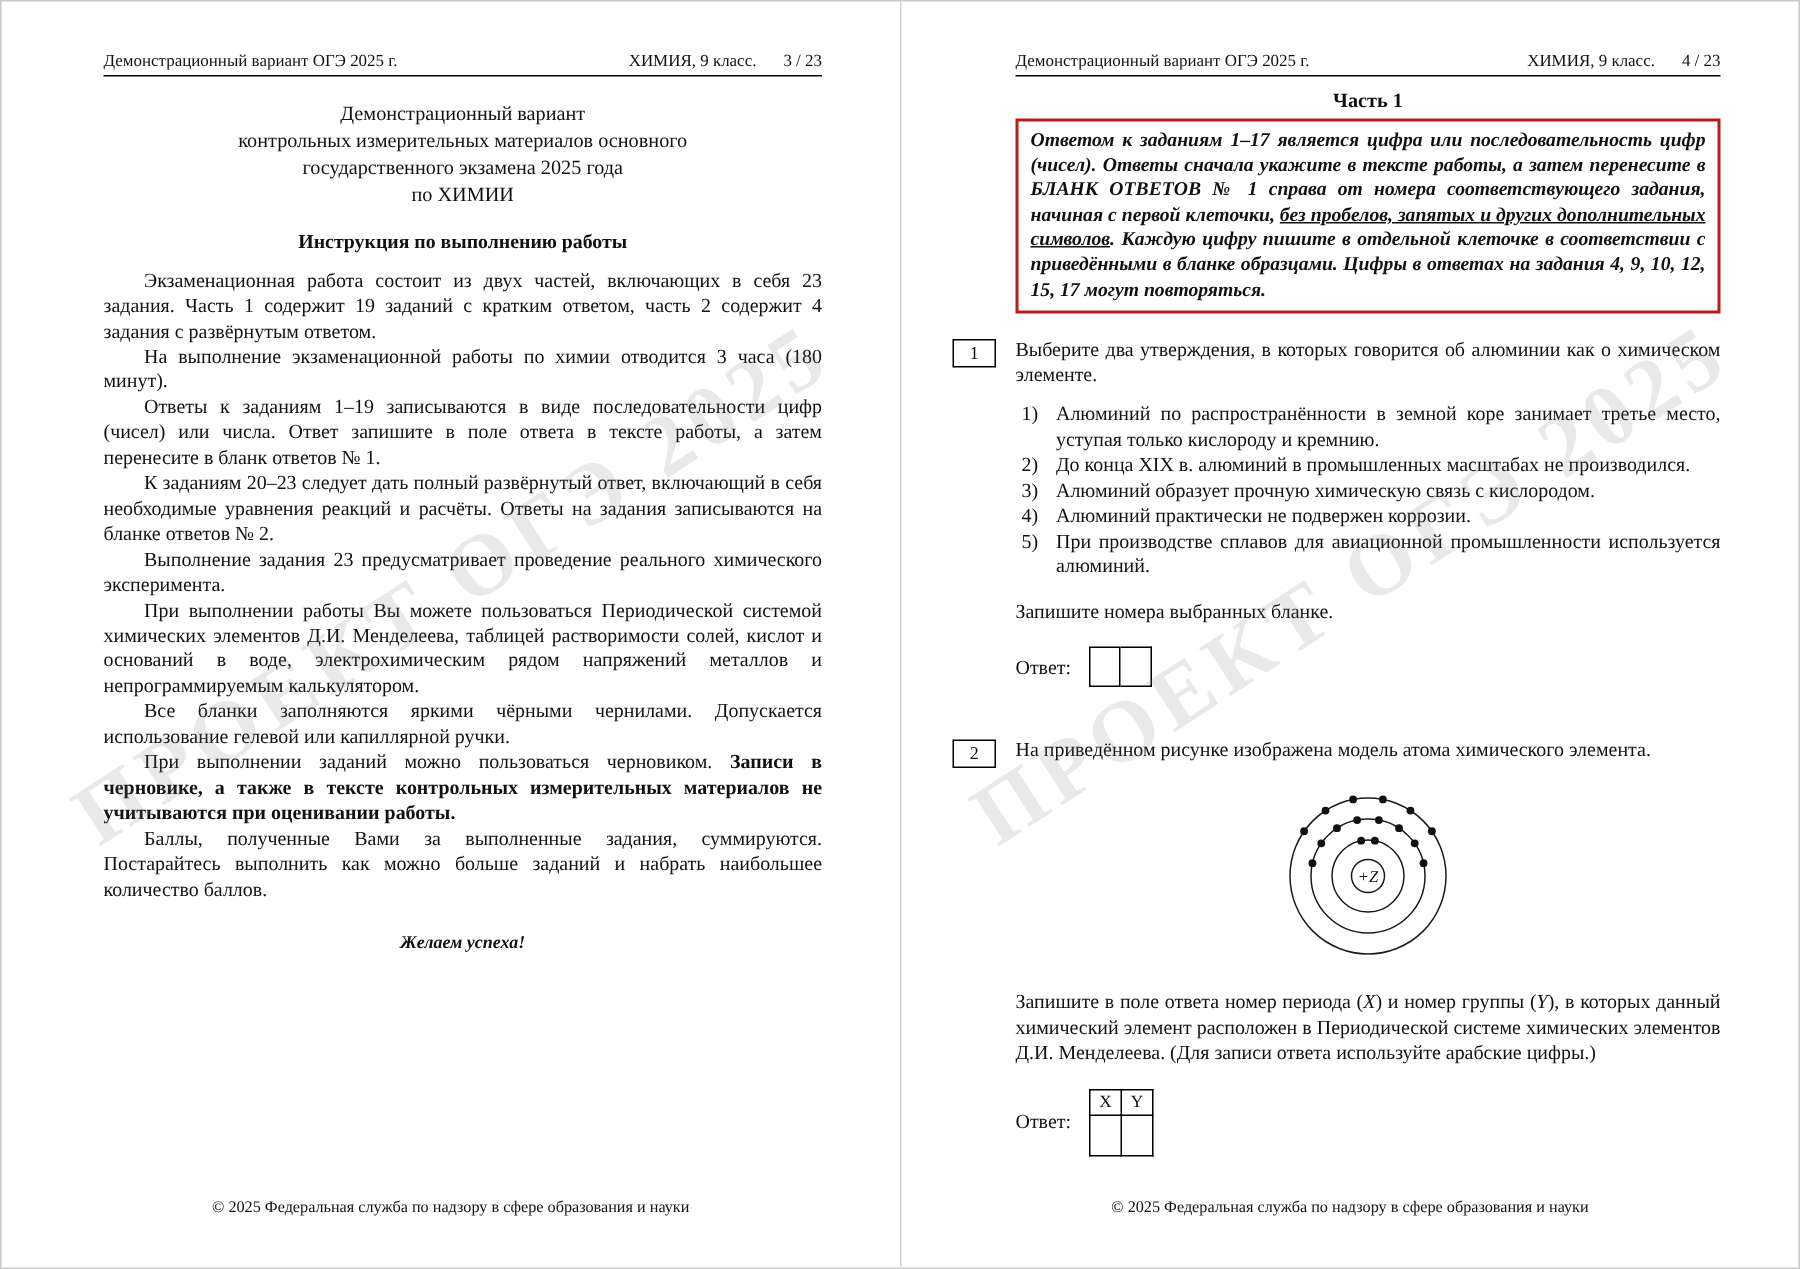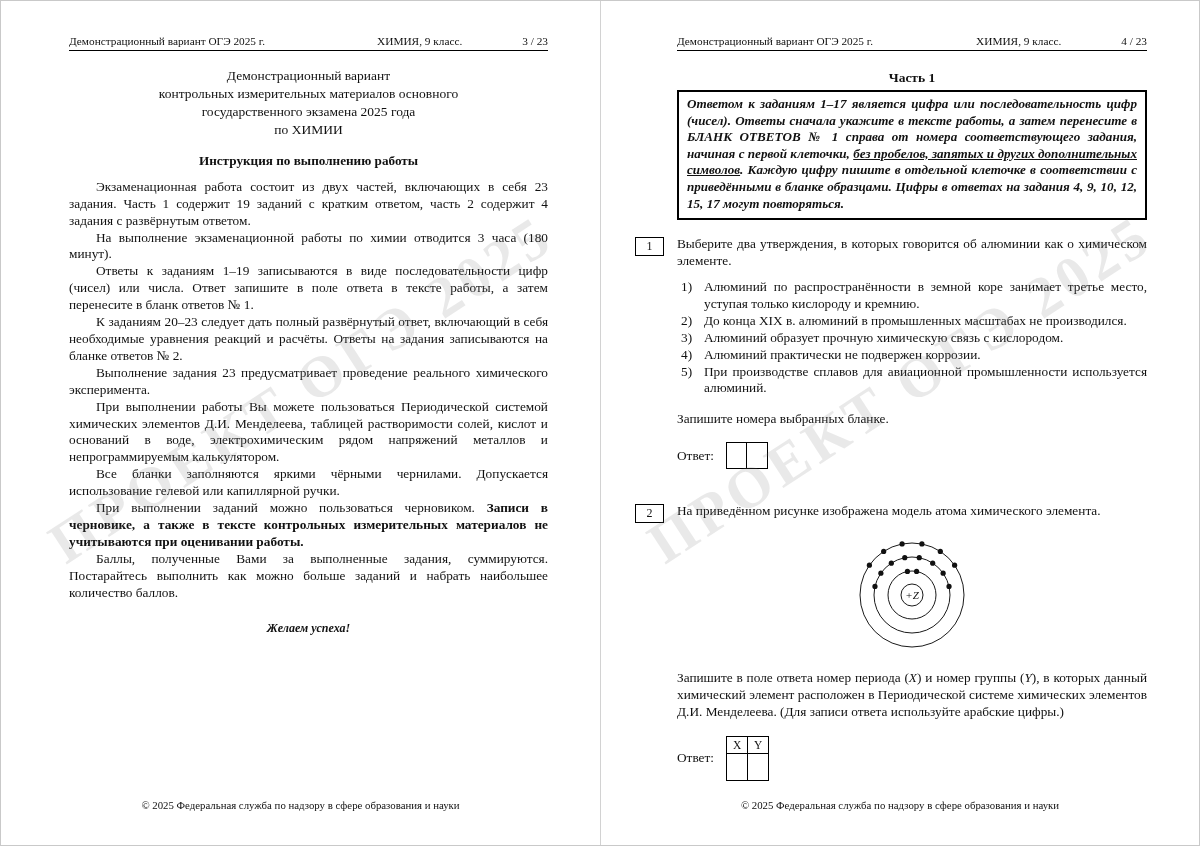--- a/index.html
+++ b/index.html
@@ -20,33 +20,33 @@
     overflow:hidden;
   }
   .page-right{border-left:1px solid #d2d2d2;padding-left:76px;}
   .watermark{
     position:absolute;top:46%;left:50%;
     transform:translate(-50%,-50%) rotate(-33deg);
     font-size:58px;font-weight:bold;letter-spacing:5px;
     color:rgba(120,120,120,0.16);
     white-space:nowrap;pointer-events:none;z-index:3;
   }
-  .page-header{display:flex;align-items:baseline;font-size:11.3px;gap:42px;}
+  .page-header{display:flex;align-items:baseline;font-size:11.3px;}
   .hdr-subject{margin-left:auto;}
   .hdr-page{margin-left:18px;}
   .hrule{border-top:1px solid #000;margin-top:3px;}
   .doc-title{margin:16px 0 0;font-size:13.5px;font-weight:normal;text-align:center;line-height:1.33;}
   .subtitle{margin:14px 0 10px;font-size:13.2px;font-weight:bold;text-align:center;}
   .para{margin:0;font-size:13.3px;line-height:16.9px;text-align:justify;text-indent:27px;}
   .wish{margin:20px 0 0;text-align:center;font-weight:bold;font-style:italic;font-size:12px;}
   .page-footer{position:absolute;left:0;right:0;bottom:34px;text-align:center;font-size:10.8px;}
   
-  .part-title{margin:19px 0 4px;font-size:13.5px;font-weight:bold;text-align:center;}
+  .part-title{margin:8px 0 4px;font-size:13.5px;font-weight:bold;text-align:center;}
   .instruction-box{
-    border:2px solid #000000;
+    border:2px solid #b91c1c;
     padding:4px 8px 6px;
     font-weight:bold;font-style:italic;
     font-size:13.1px;line-height:16.6px;text-align:justify;
     margin-bottom:16px;
   }
   .instruction-box .u{text-decoration:underline;}
   .question{position:relative;margin-bottom:34px;}
   .qnum{
     position:absolute;left:-42px;top:1px;
     width:27px;height:17px;line-height:17px;

